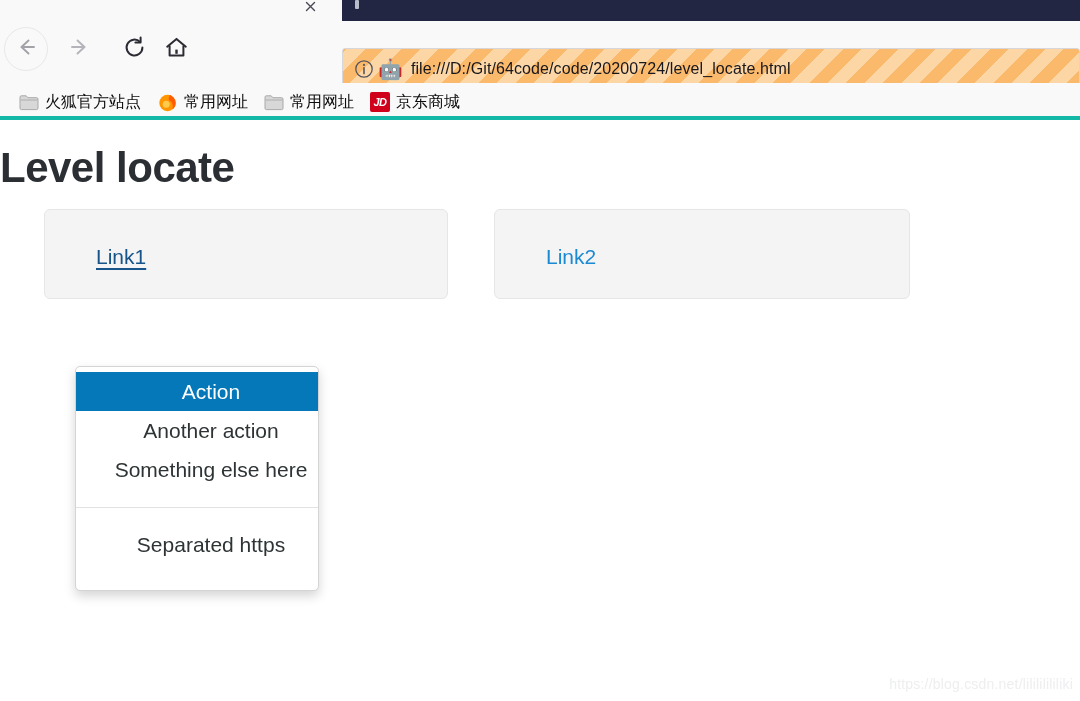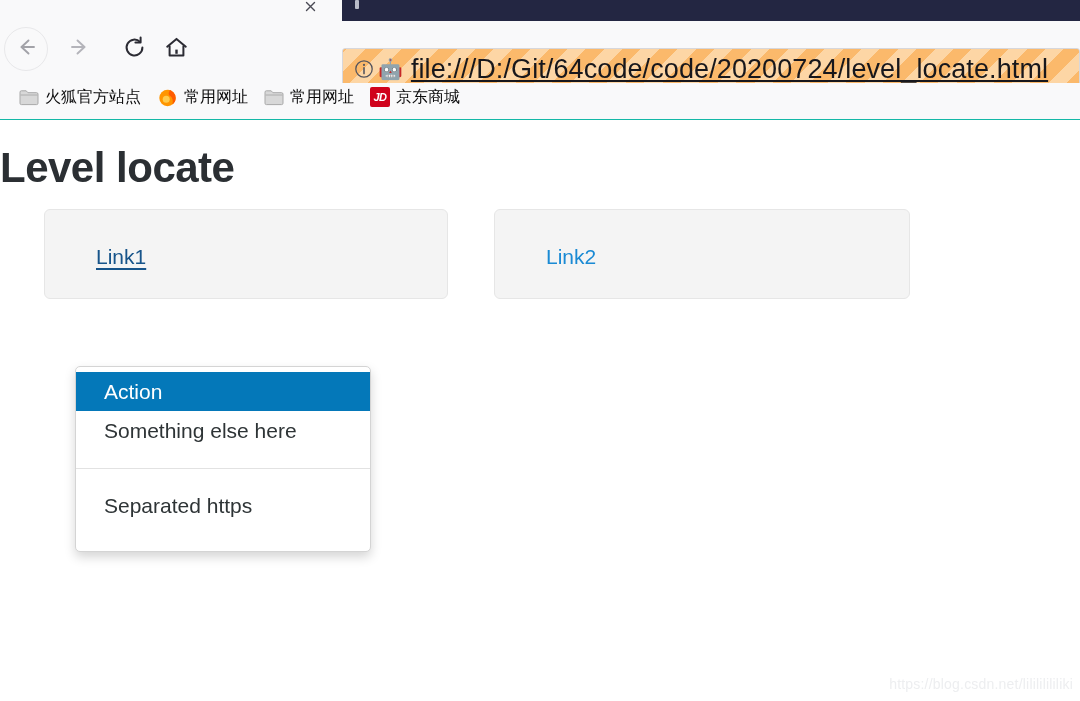--- a/index.html
+++ b/index.html
@@ -103,36 +103,35 @@
     flex: 0 0 auto;
     margin-right: 3px;
   }
   .url-robot {
     flex: 0 0 auto;
     font-size: 20px;
     line-height: 22px;
     margin-right: 8px;
   }
   .url-text {
-    font-size: 27px;
+    font-size: 16px;
     color: #17171c;
     letter-spacing: 0.1px;
     white-space: nowrap;
-    text-decoration: underline;
   }
 
   
   .bookmarks {
     position: absolute;
     left: 0; top: 83px;
     width: 1080px; height: 37px;
     background: #f9f9fa;
-    border-bottom: 1px solid #14b8a6;
+    border-bottom: 4px solid #14b8a6;
     display: flex;
-    align-items: flex-start;
+    align-items: flex-end;
     padding-left: 12px;
   }
   .bm {
     display: flex;
     align-items: center;
     height: 28px;
     padding: 0 7px;
     margin-right: 2px;
     border-radius: 3px;
   }
@@ -209,27 +208,28 @@
   .panel-link.plain {
     color: #1a8ad4;
     text-decoration: none;
   }
 
   
   .dropdown {
     position: absolute;
     left: 75px;
     top: 157px;
-    width: 296px;
+    width: 244px;
     background: #ffffff;
     border: 1px solid #d4d4d4;
     border-radius: 5px;
     box-shadow: 0 5px 11px rgba(0,0,0,0.17);
     padding: 5px 0 0 0;
     z-index: 40;
+    text-align: center;
   }
   .dd-item {
     height: 39px;
     line-height: 39px;
     padding-left: 28px;
     font-size: 21px;
     color: #2e3436;
     white-space: nowrap;
     cursor: pointer;
   }
@@ -378,20 +378,21 @@
       <div class="panel p1">
         <a class="panel-link hovered">Link1</a>
       </div>
 
       <div class="panel p2">
         <a class="panel-link plain">Link2</a>
       </div>
 
       <div class="dropdown">
         <div class="dd-item active">Action</div>
+        <div class="dd-item">Another action</div>
         <div class="dd-item">Something else here</div>
         <div class="dd-sep"></div>
         <div class="dd-item">Separated https</div>
         <div class="dd-bottom"></div>
       </div>
 
     </div>
 
     <div class="watermark">https://blog.csdn.net/lilililililiki</div>
 

